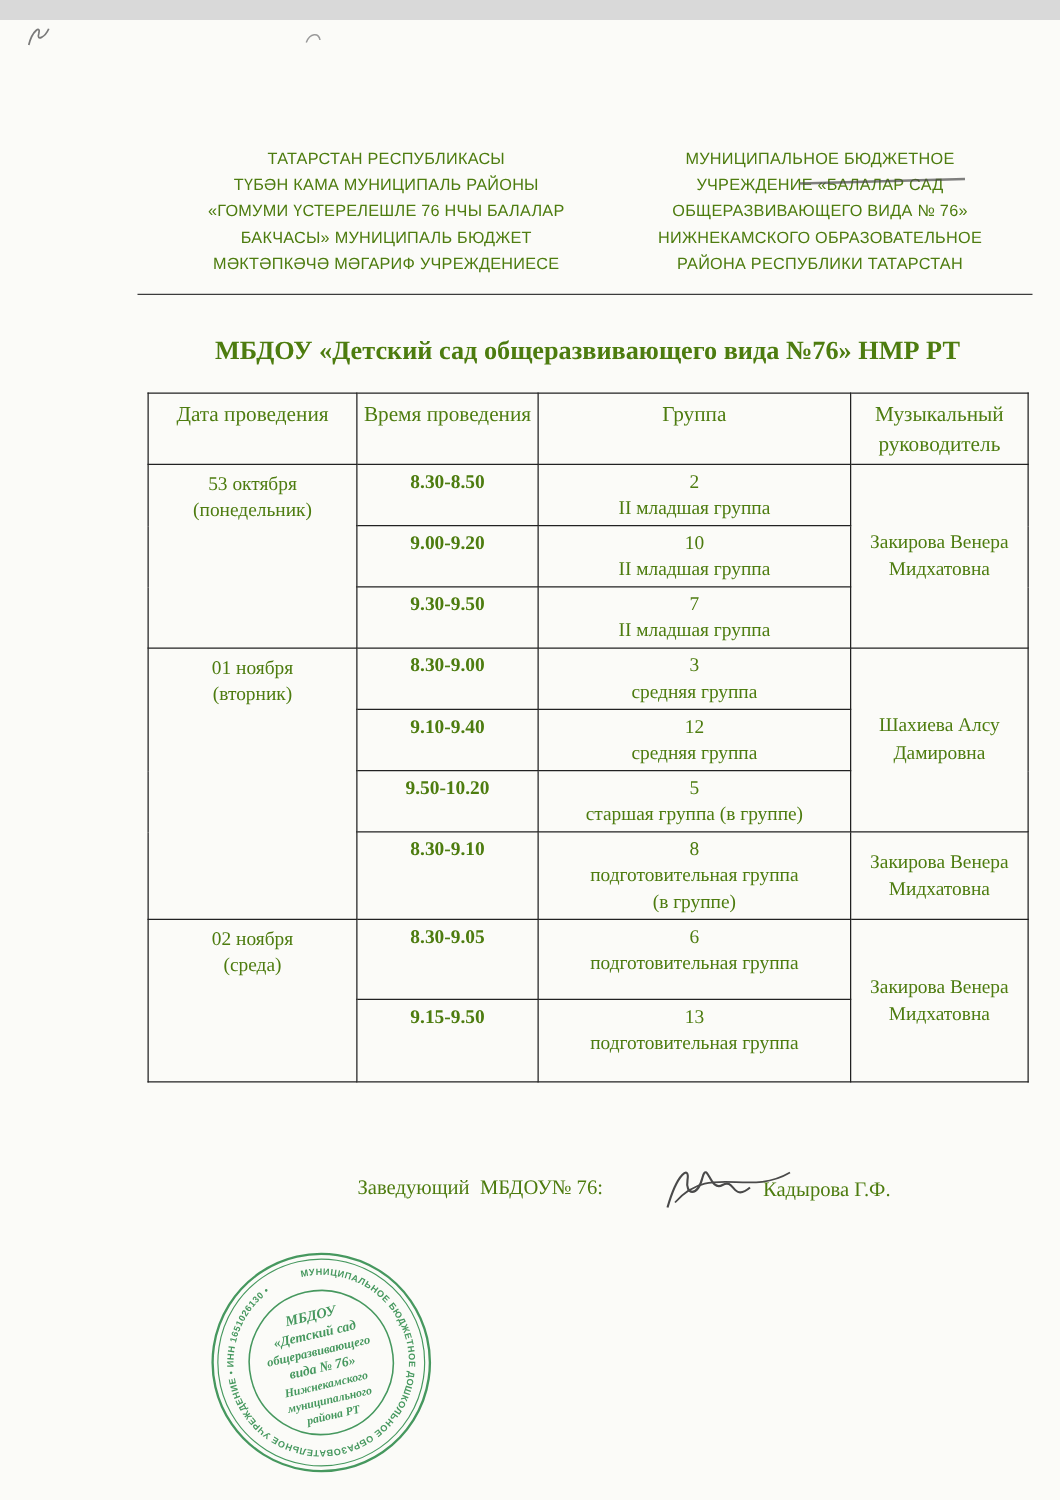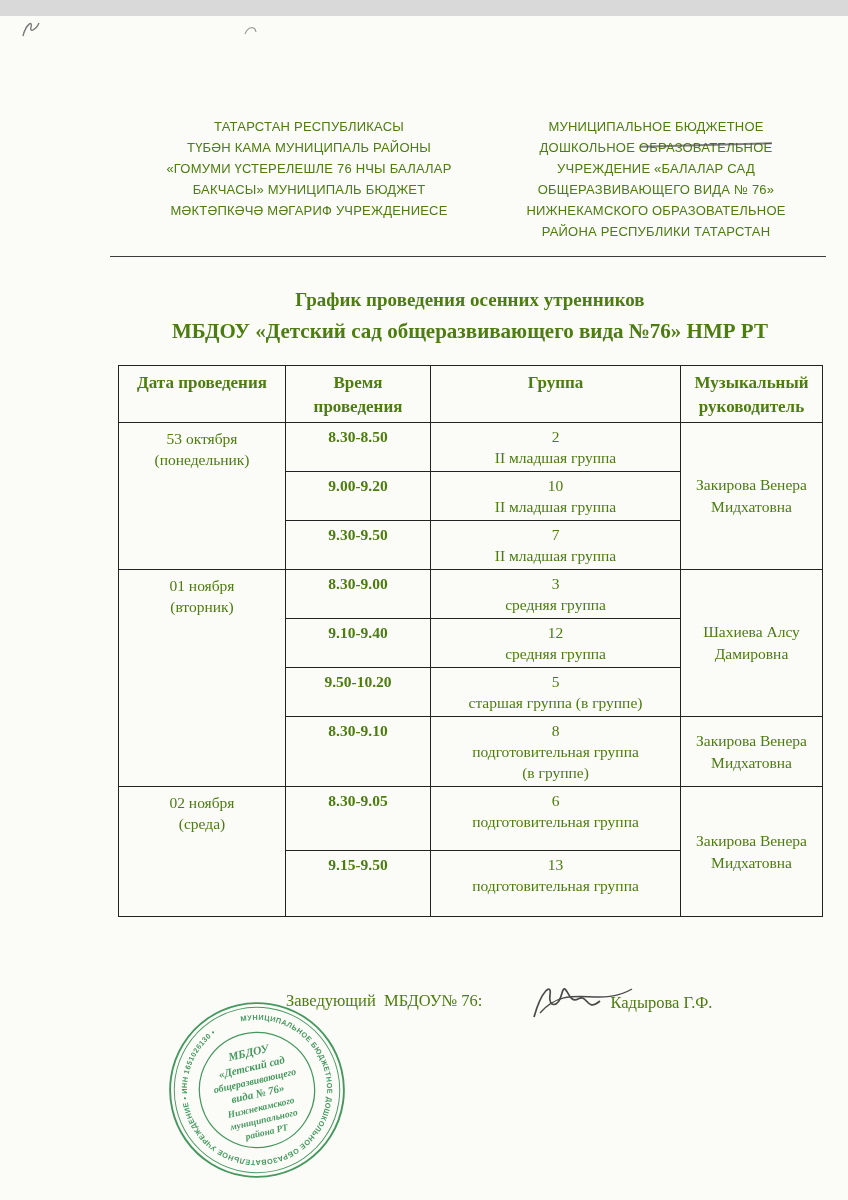--- a/index.html
+++ b/index.html
@@ -25,21 +25,21 @@
   .c-left  { width:250px; }
   .c-center{ width:210px; }
   .c-right { width:200px; margin-left:10px; }
   
   .doc-title { margin:30px 0 0 118px; width:704px; text-align:center; font-weight:bold; }
   .doc-title .t1 { font-size:19px; line-height:26px; }
   .doc-title .t2 { font-size:21px; line-height:28px; margin-top:4px; }
   
   table.schedule { margin:20px 0 0 118px; width:704px; border-collapse:collapse; table-layout:fixed; }
   .schedule th, .schedule td { border:1.7px solid #222; text-align:center; padding:3px 4px; }
-  .schedule th { font-size:17px; font-weight:bold; line-height:24px; vertical-align:top; padding-top:5px; }
+  .schedule th { font-size:17px; font-weight:normal; line-height:24px; vertical-align:top; padding-top:5px; }
   .schedule td { font-size:15.5px; line-height:21px; vertical-align:top; }
   tr.hr0 { height:56px; }
   tr.r1{height:46px} tr.r2{height:44px} tr.r3{height:38px}
   tr.r4{height:44px} tr.r5{height:40px} tr.r6{height:40px}
   tr.r7{height:64px} tr.r8{height:64px} tr.r9{height:66px}
   td.time-cell { font-weight:bold; }
   td.dir-cell  { vertical-align:middle; line-height:22px; }
   td.date-cell { padding-top:5px; }
   
   .footer { display:flex; align-items:flex-start; margin-top:74px; padding-left:286px; font-size:16.5px; }
@@ -67,33 +67,31 @@
   <div class="letterhead">
     <div class="lh-block lh-left">
       <div>ТАТАРСТАН РЕСПУБЛИКАСЫ</div>
       <div>ТҮБӘН КАМА МУНИЦИПАЛЬ РАЙОНЫ</div>
       <div>«ГОМУМИ ҮСТЕРЕЛЕШЛЕ 76 НЧЫ  БАЛАЛАР</div>
       <div>БАКЧАСЫ» МУНИЦИПАЛЬ БЮДЖЕТ</div>
       <div>МӘКТӘПКӘЧӘ МӘГАРИФ УЧРЕЖДЕНИЕСЕ</div>
     </div>
     <div class="lh-block lh-right">
       <div>МУНИЦИПАЛЬНОЕ БЮДЖЕТНОЕ</div>
-      <div>ДОШКОЛЬНОЕ ОБРАЗОВАТЕЛЬНОЕ</div>
       <div>УЧРЕЖДЕНИЕ «БАЛАЛАР САД</div>
       <div>ОБЩЕРАЗВИВАЮЩЕГО ВИДА  № 76»</div>
       <div>НИЖНЕКАМСКОГО ОБРАЗОВАТЕЛЬНОЕ</div>
       <div>РАЙОНА РЕСПУБЛИКИ  ТАТАРСТАН</div>
     </div>
   </div>
 
   <hr class="rule">
 
 
   <div class="doc-title">
-    <div class="t1">График проведения осенних утренников</div>
     <div class="t2">МБДОУ «Детский сад общеразвивающего вида №76» НМР РТ</div>
   </div>
 
   <table class="schedule">
     <colgroup>
         <col style="width:167px">
         <col style="width:145px">
         <col style="width:250px">
         <col style="width:142px">
       </colgroup>

